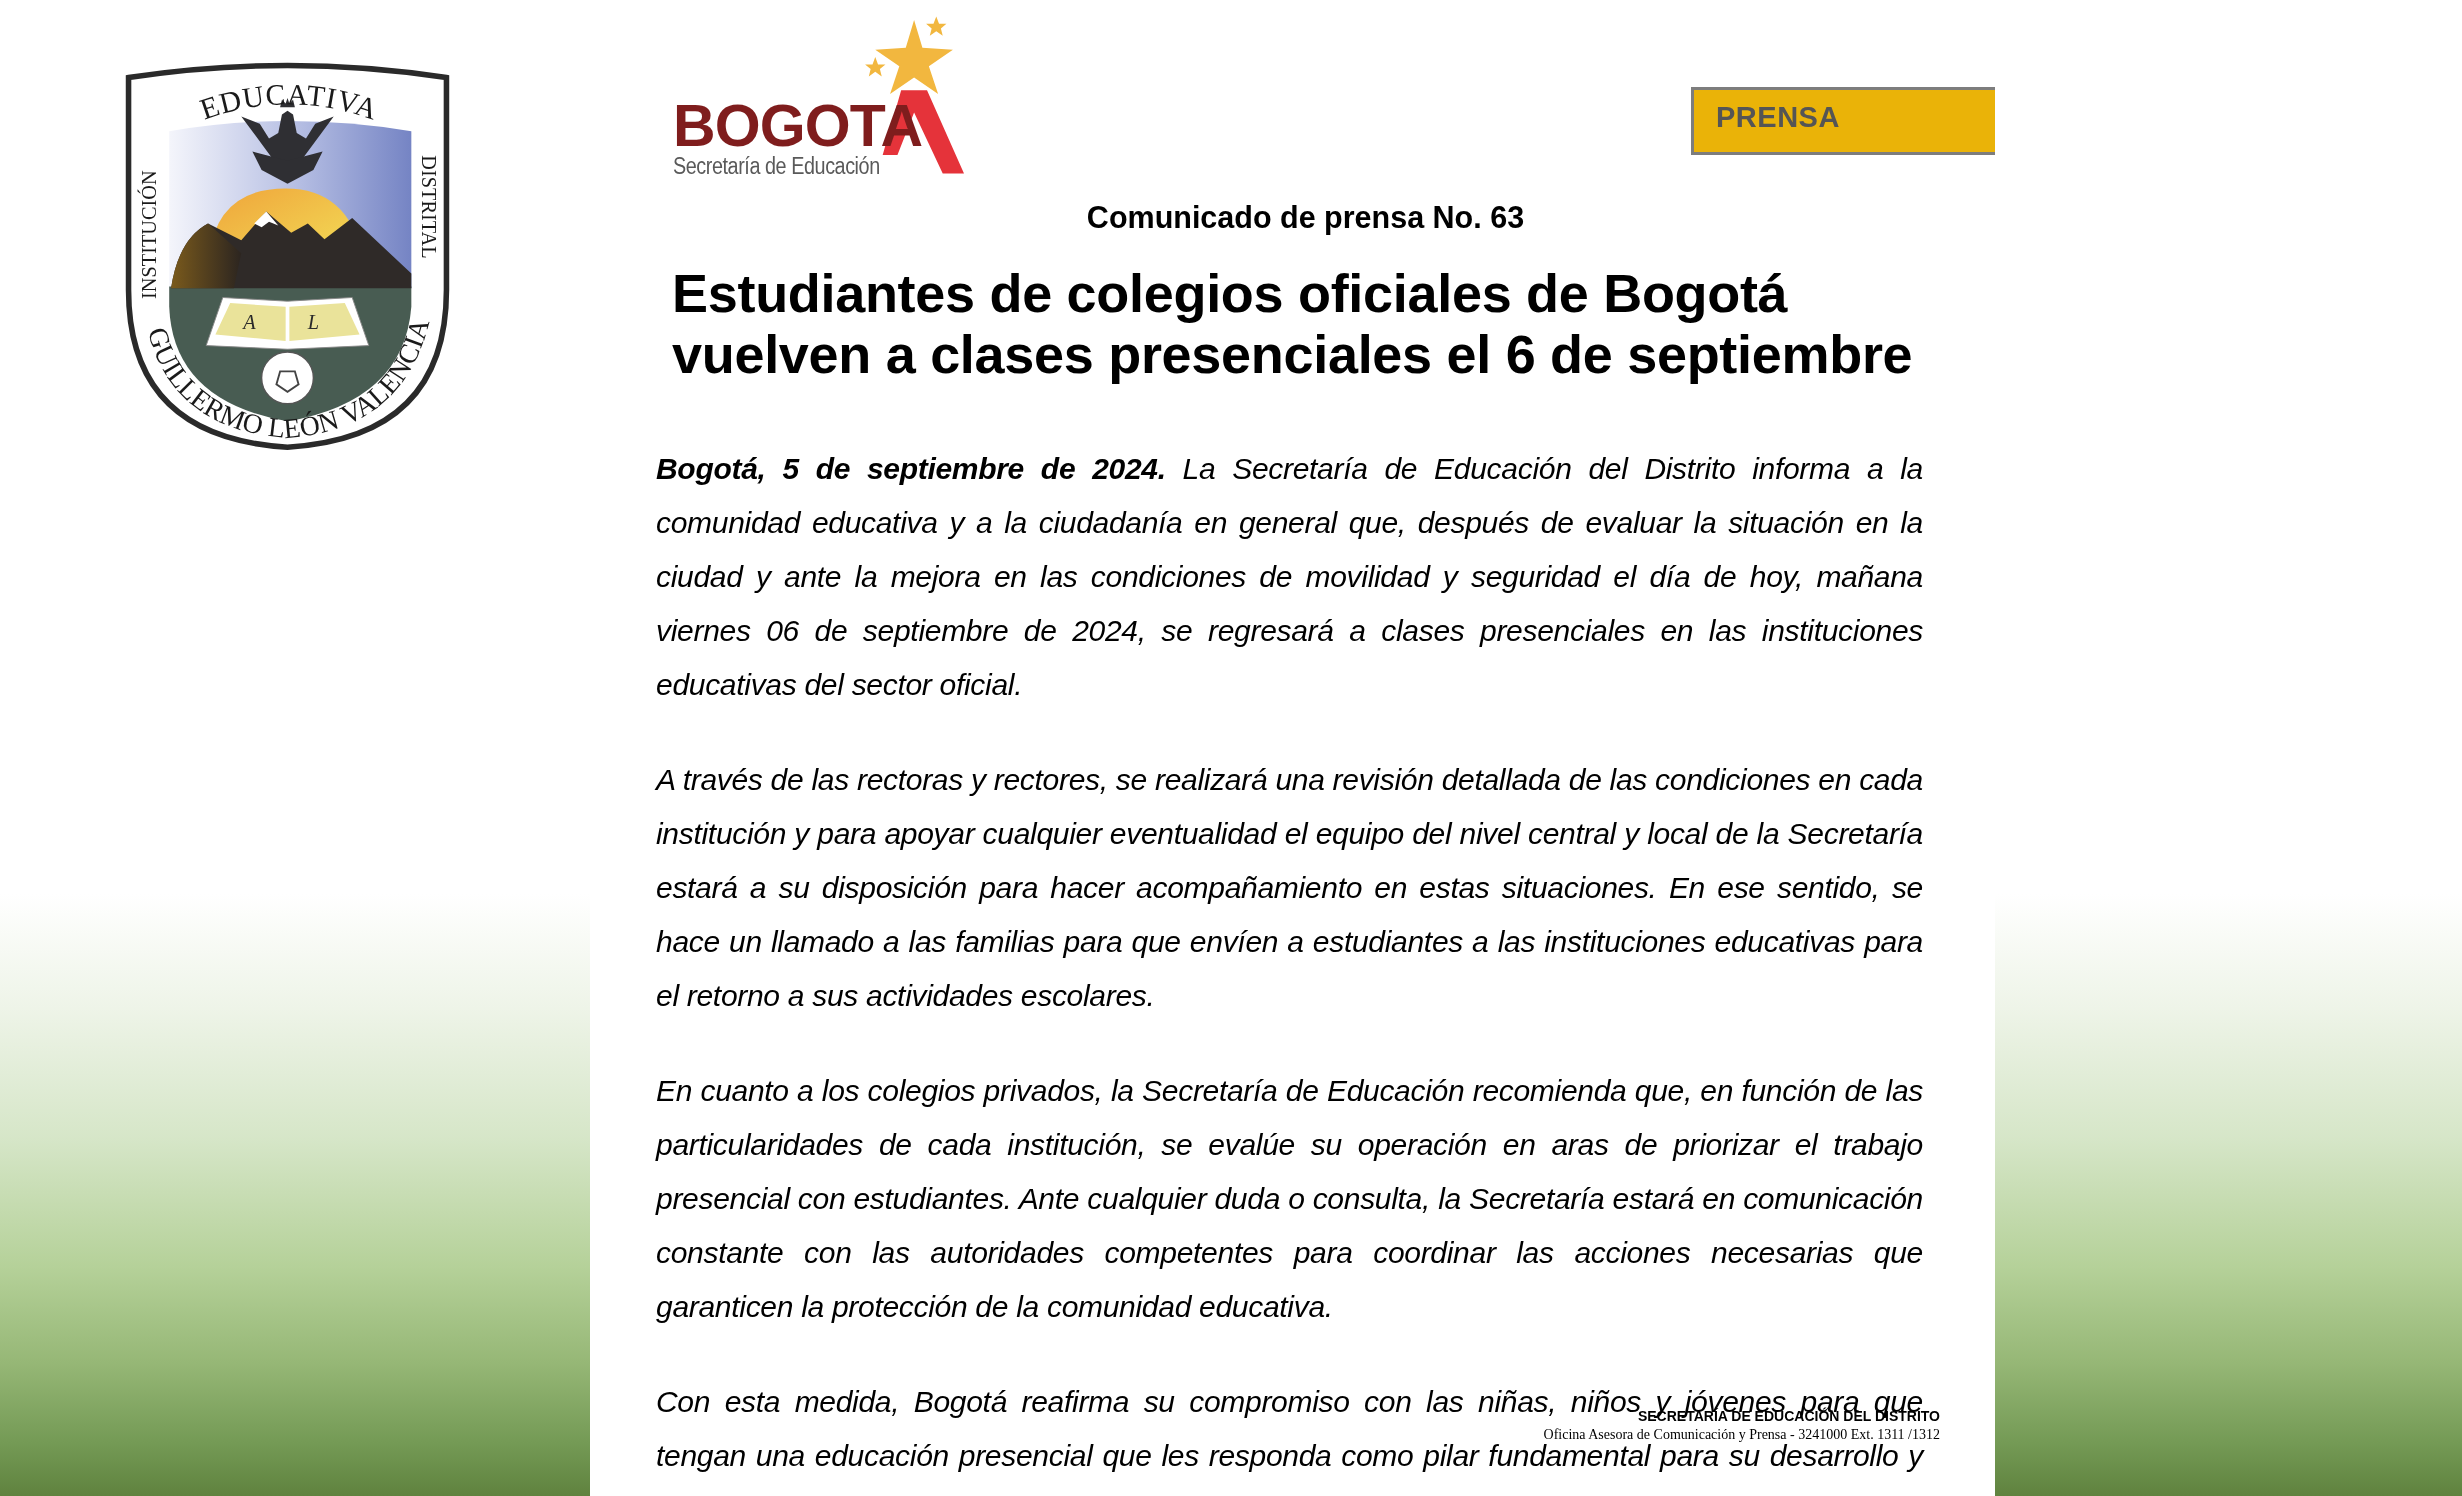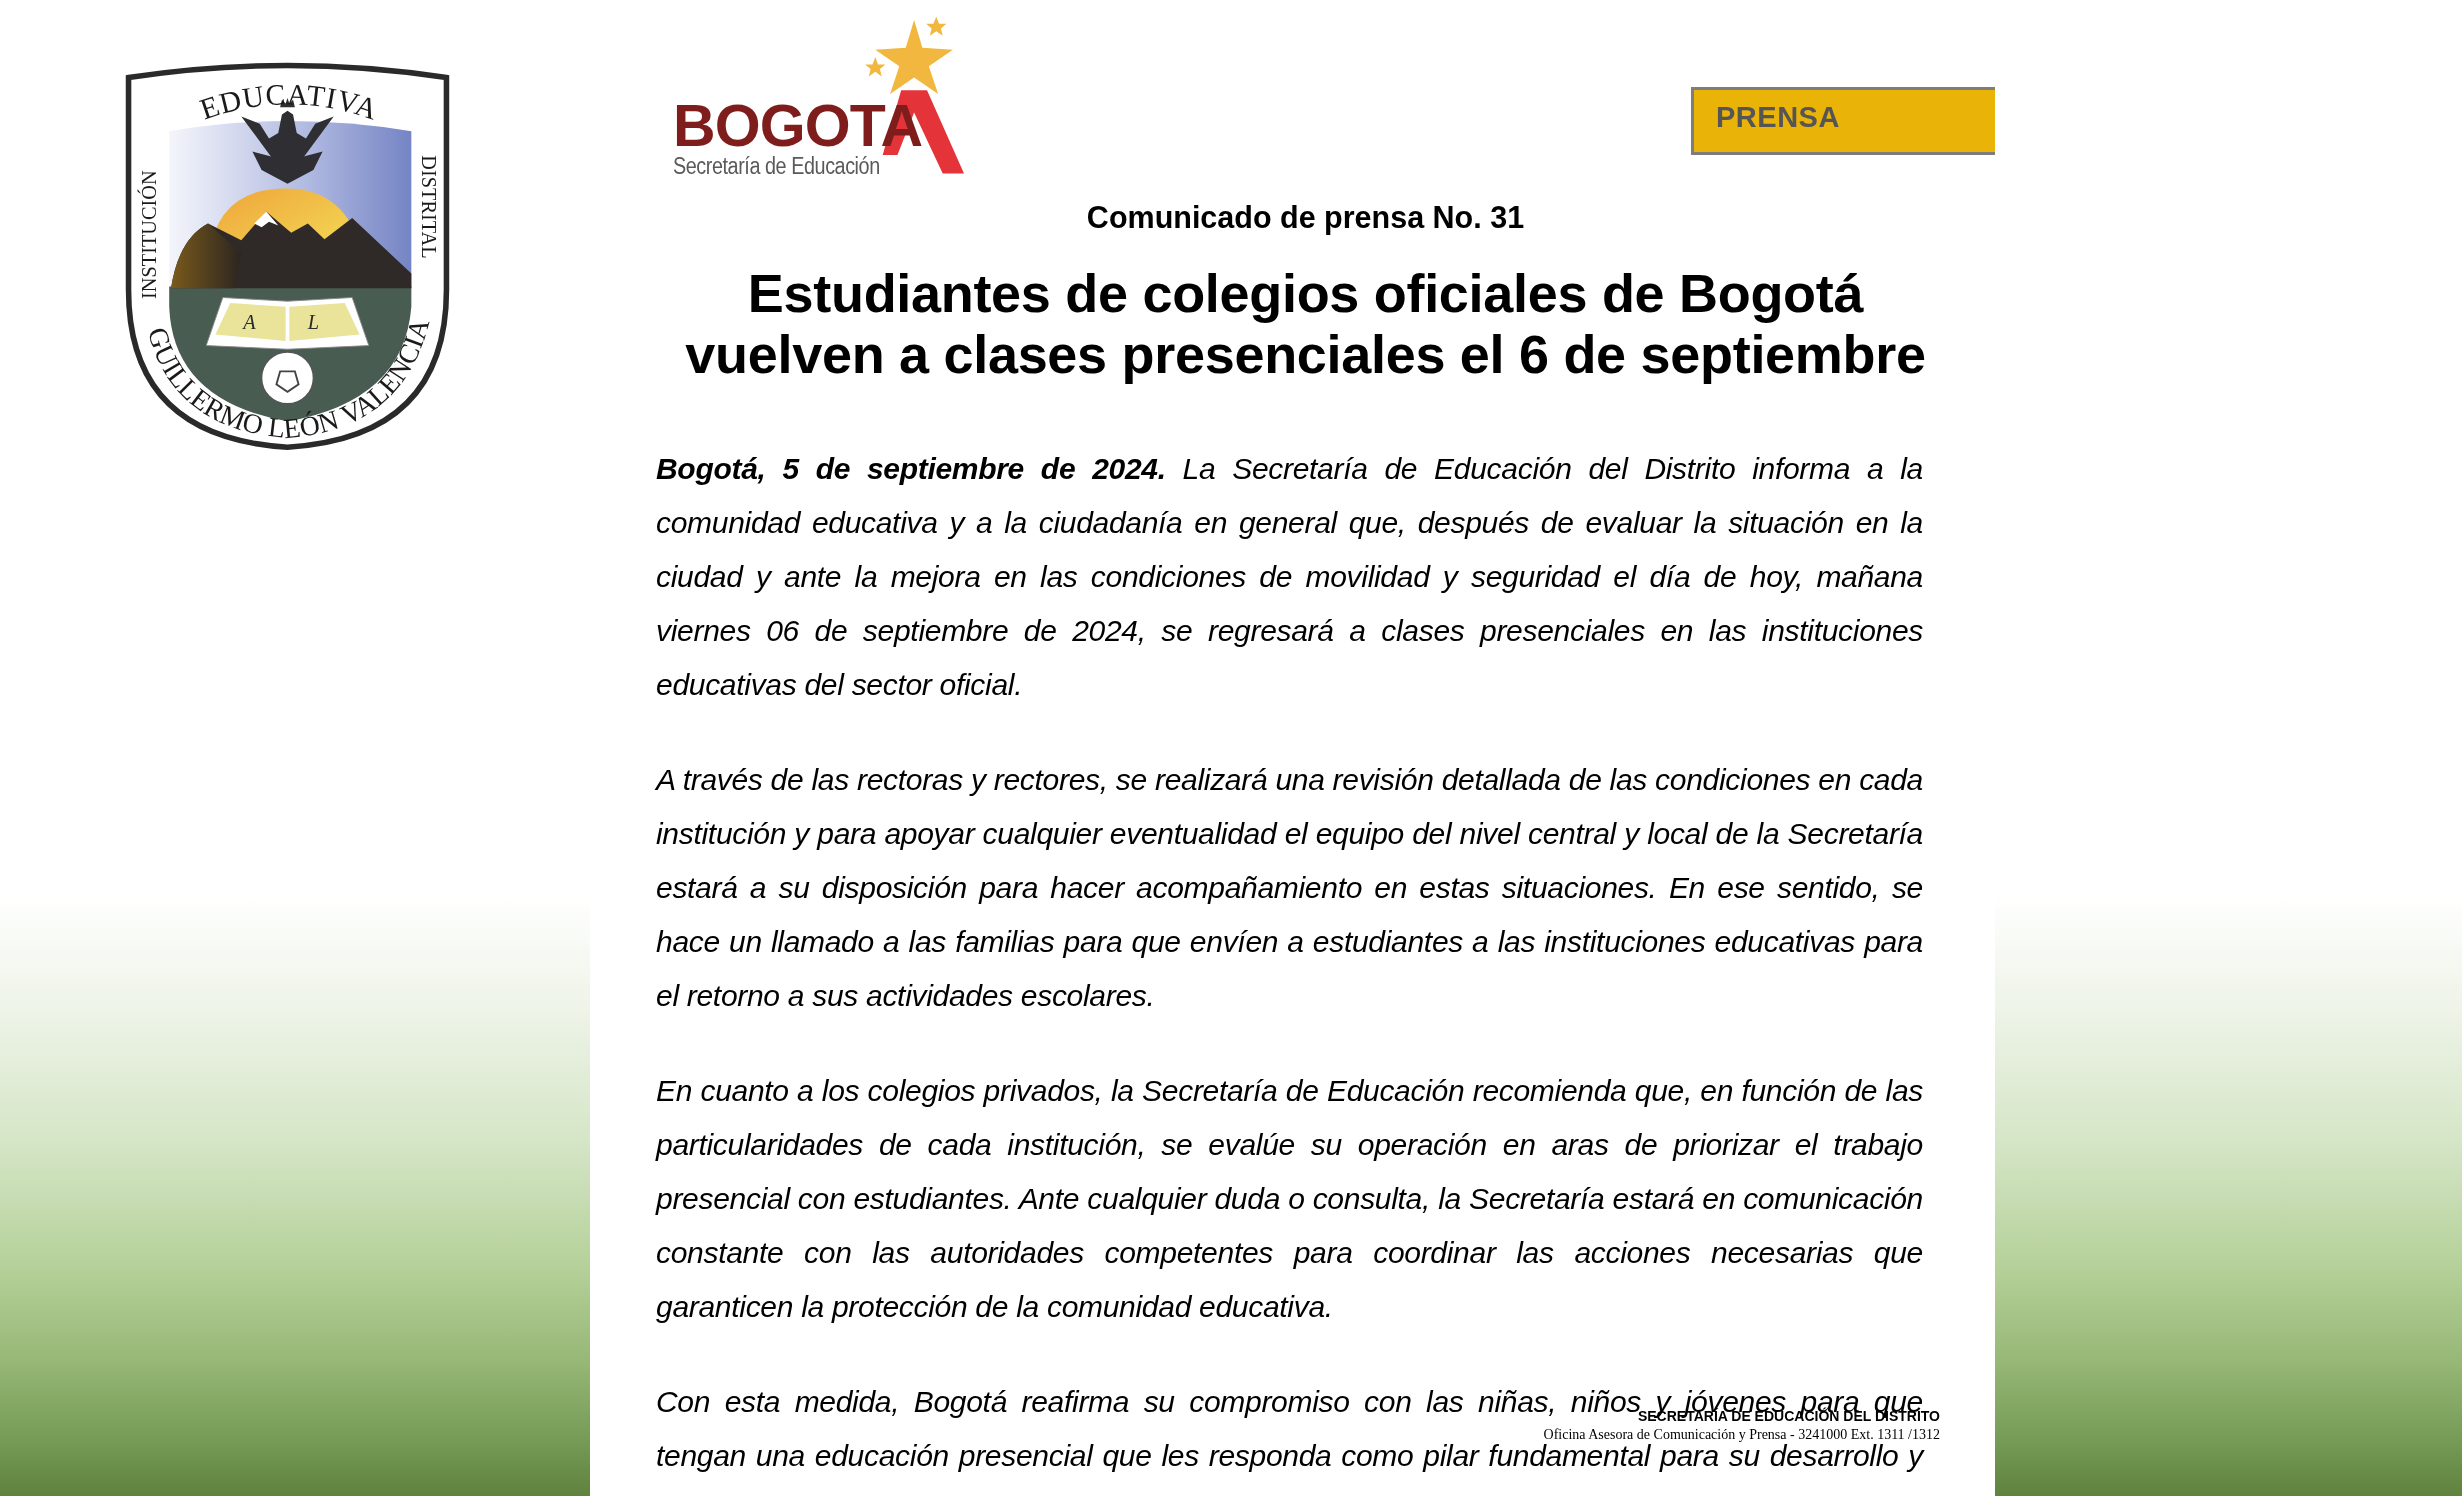--- a/index.html
+++ b/index.html
@@ -40,21 +40,21 @@
     position: absolute; left: 22px; top: 11px;
     font-weight: bold; font-size: 29px; color: #555555; letter-spacing: 0.5px;
   }
   
   .comunicado {
     position: absolute; left: 672px; width: 1267px; top: 199px;
     text-align: center; font-weight: bold; font-size: 30.5px; line-height: 37px;
   }
   .headline {
     position: absolute; left: 672px; width: 1267px; top: 263px;
-    text-align: center; font-weight: bold; font-size: 54px; line-height: 61px;
+    font-weight: bold; font-size: 54px; line-height: 61px;
     letter-spacing: -0.3px;
   }
   .headline div { white-space: nowrap; }
   
   .body-text {
     position: absolute; left: 656px; top: 442px; width: 1267px;
     font-size: 30px; line-height: 54px; text-align: justify;
     letter-spacing: -0.3px;
     font-style: italic;
   }
@@ -140,21 +140,21 @@
     <polygon points="262,88 290,88 330,178 307,178 276,112 258,158 242,158" fill="#e5333a"></polygon>
   </svg>
   <div class="bogota-word">BOGOTA</div>
   <div class="bogota-sub">Secretaría de Educación</div>
 </div>
 
 <div class="prensa-box">
   <span class="prensa-label">PRENSA</span>
 </div>
 
-<div class="comunicado">Comunicado de prensa No. 31</div>
+<div class="comunicado">Comunicado de prensa No. 63</div>
 <div class="headline">
   <div>Estudiantes de colegios oficiales de Bogotá</div>
   <div>vuelven a clases presenciales el 6 de septiembre</div>
 </div>
 
 <div class="body-text">
   <p><b>Bogotá, 5 de septiembre de 2024.</b><span> La Secretaría de Educación del Distrito informa a la comunidad educativa y a la ciudadanía en general que, después de evaluar la situación en la ciudad y ante la mejora en las condiciones de movilidad y seguridad el día de hoy, mañana viernes 06 de septiembre de 2024, se regresará a clases presenciales en las instituciones educativas del sector oficial.</span></p>
   <p>A través de las rectoras y rectores, se realizará una revisión detallada de las condiciones en cada institución y para apoyar cualquier eventualidad el equipo del nivel central y local de la Secretaría estará a su disposición para hacer acompañamiento en estas situaciones. En ese sentido, se hace un llamado a las familias para que envíen a estudiantes a las instituciones educativas para el retorno a sus actividades escolares.</p>
   <p>En cuanto a los colegios privados, la Secretaría de Educación recomienda que, en función de las particularidades de cada institución, se evalúe su operación en aras de priorizar el trabajo presencial con estudiantes. Ante cualquier duda o consulta, la Secretaría estará en comunicación constante con las autoridades competentes para coordinar las acciones necesarias que garanticen la protección de la comunidad educativa.</p>
   <p>Con esta medida, Bogotá reafirma su compromiso con las niñas, niños y jóvenes para que tengan una educación presencial que les responda como pilar fundamental para su desarrollo y bienestar.</p>

